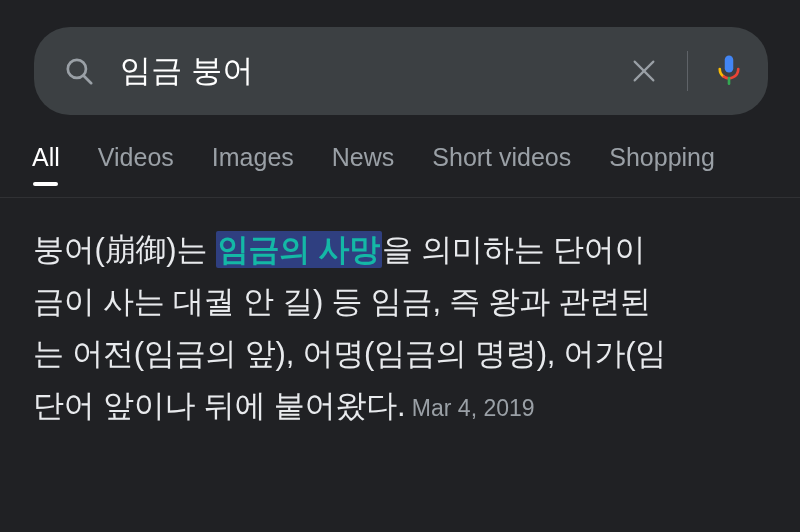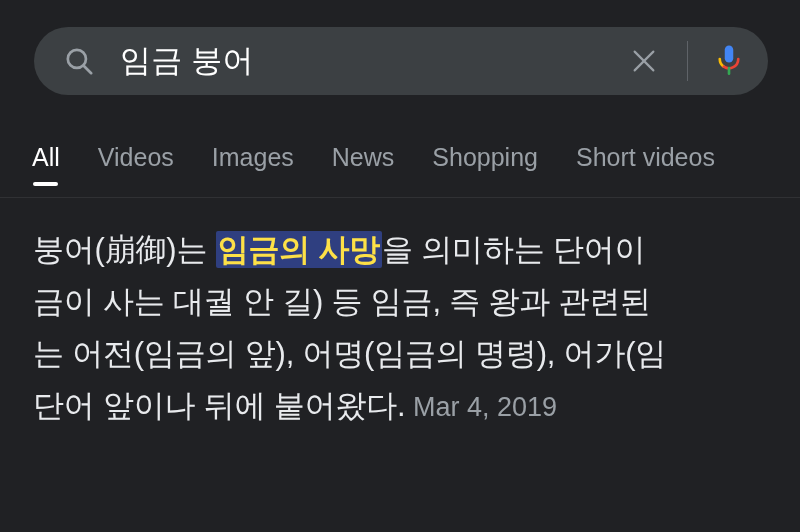--- a/index.html
+++ b/index.html
@@ -15,21 +15,21 @@
     position: relative;
     -webkit-font-smoothing: antialiased;
   }
 
   
   .searchbar {
     position: absolute;
     left: 34px;
     top: 27px;
     width: 734px;
-    height: 68px;
+    height: 88px;
     background: #3c4043;
     border-radius: 36px;
     box-sizing: border-box;
     display: flex;
     align-items: center;
   }
   .search-icon {
     width: 34px;
     height: 34px;
     margin-left: 28px;
@@ -118,28 +118,28 @@
     top: 224px;
     width: 740px;
     color: #e8eaed;
     font-size: 31px;
     line-height: 52px;
     letter-spacing: -0.2px;
     word-break: keep-all;
   }
   .hl {
     background: #2f3f80;
-    color: #fde047;
+    color: #14b8a6;
     font-weight: bold;
     border-radius: 2px;
     padding: 1px 2px;
   }
   .date {
     color: #9aa0a6;
-    font-size: 27px;
+    font-size: 23px;
     letter-spacing: 0;
   }
   .line { display: block; white-space: nowrap; }
 </style>
 </head>
 <body>
 
 <div class="searchbar">
 
   <svg class="search-icon" viewBox="0 0 24 24">
@@ -173,24 +173,24 @@
   <div class="tab">
     <span>Videos</span>
   </div>
   <div class="tab">
     <span>Images</span>
   </div>
   <div class="tab">
     <span>News</span>
   </div>
   <div class="tab">
-    <span>Shopping</span>
+    <span>Short videos</span>
   </div>
   <div class="tab">
-    <span>Short videos</span>
+    <span>Shopping</span>
   </div>
 </div>
 <div class="tabs-rule"></div>
 
 <div class="snippet">
   <span class="line"><span>붕어(崩御)는 </span><span class="hl">임금의 사망</span><span>을 의미하는 단어이</span></span>
   <span class="line">금이 사는 대궐 안 길) 등 임금, 즉 왕과 관련된</span>
   <span class="line">는 어전(임금의 앞), 어명(임금의 명령), 어가(임</span>
   <span class="line"><span>단어 앞이나 뒤에 붙어왔다.</span><span class="date"> Mar 4, 2019</span></span>
 </div>

